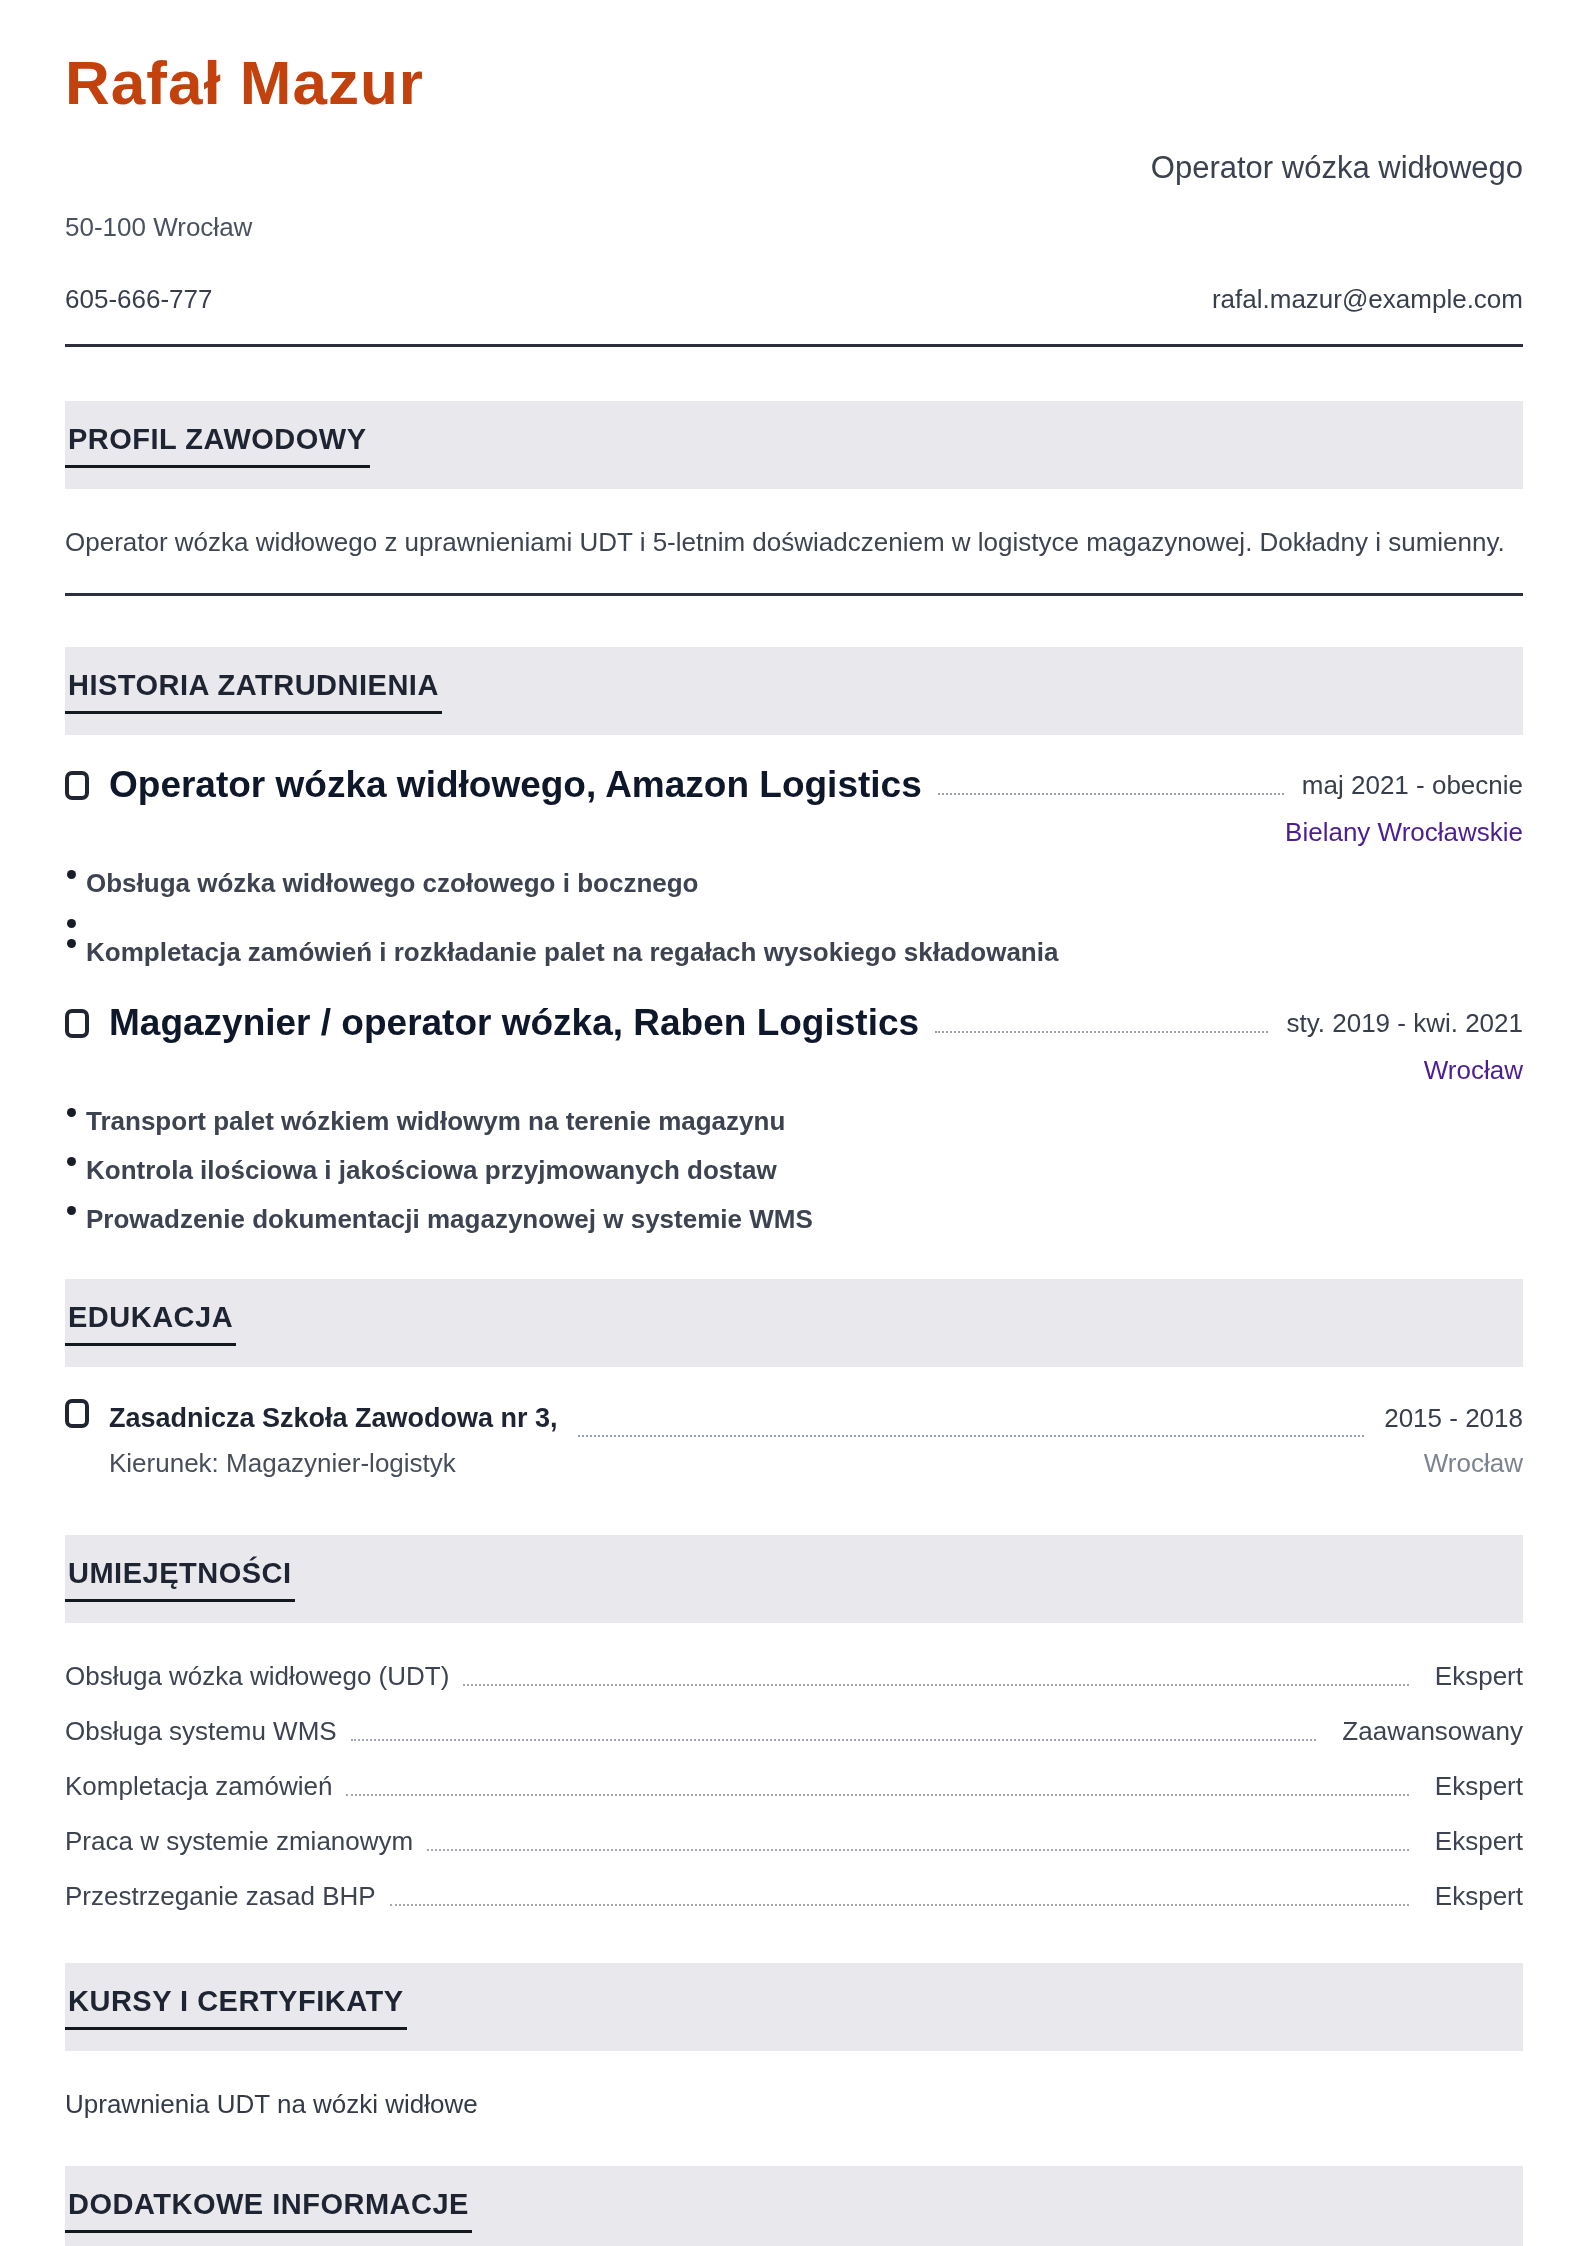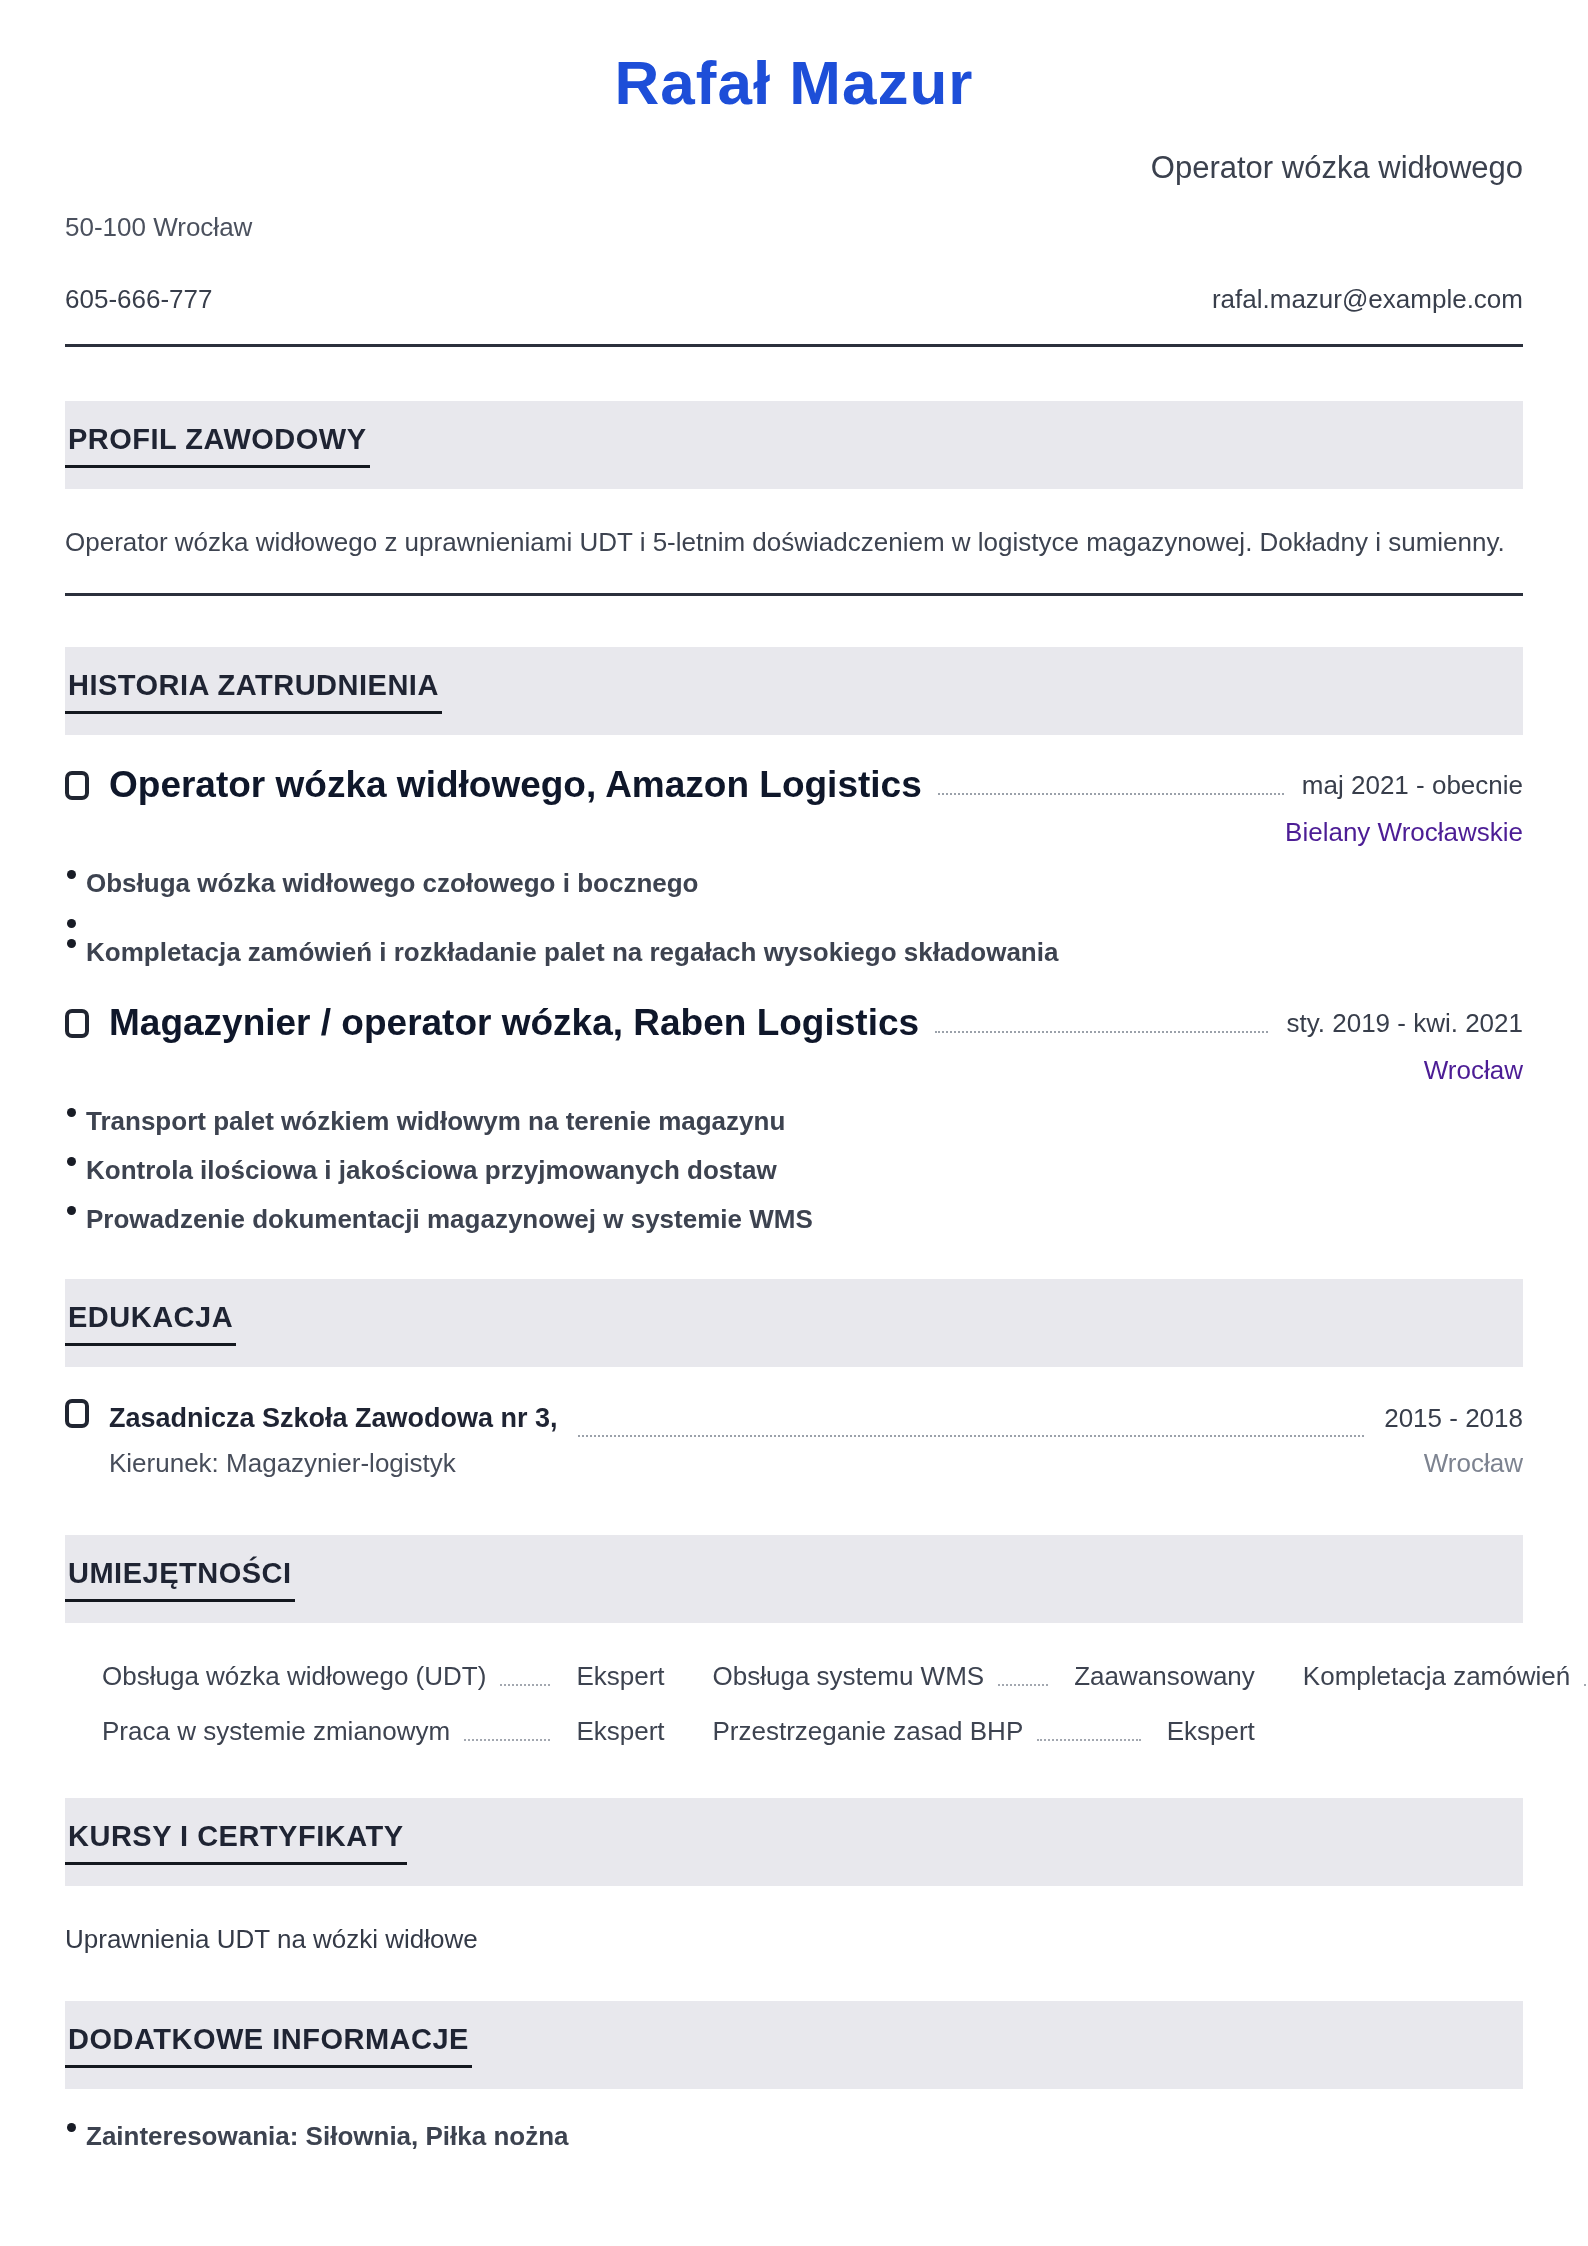--- a/index.html
+++ b/index.html
@@ -5,22 +5,22 @@
   * { margin:0; padding:0; box-sizing:border-box; }
   html,body { background:#ffffff; }
   body {
     width:1588px; height:2246px;
     font-family:"Liberation Sans", sans-serif;
     color:#3d4350;
   }
   .page { width:1588px; height:2246px; padding:0 65px; overflow:hidden; background:#fff; }
 
   
-  .name { margin-top:46px; text-align:center; font-size:62px; line-height:74px;
-          font-weight:700; color:#1d4ed8; letter-spacing:1px; }
+  .name { margin-top:46px; text-align:left; font-size:62px; line-height:74px;
+          font-weight:700; color:#c2410c; letter-spacing:1px; }
   .job-title { margin-top:28px; text-align:right; font-size:31px; line-height:40px; color:#3b414e; }
   .loc-line { margin-top:22px; text-align:left; font-size:26px; line-height:34px; color:#4b515e; }
   .contact-row { margin-top:38px; display:flex; justify-content:space-between;
                  font-size:26px; line-height:34px; color:#383e4b; }
   .rule { border-top:3px solid #2b303c; }
   .rule-1 { margin-top:28px; }
   .rule-2 { margin-top:26px; }
 
   
   .band { margin-top:54px; height:88px; background:#e8e8ed;
@@ -54,22 +54,22 @@
   .edu-left { display:flex; }
   .edu-lines .school { font-size:27px; line-height:38px; font-weight:700; color:#1f2433; white-space:nowrap; }
   .edu-lines .field { margin-top:8px; font-size:26px; line-height:36px; color:#474d5a; }
   .edu-leader { flex:1 1 auto; border-bottom:2px dotted #9ba1aa; margin:0 20px; align-self:center;
                 position:relative; top:-4px; min-width:60px; }
   .edu-right { text-align:right; }
   .edu-right .dates { font-size:26px; line-height:38px; color:#383e4b; white-space:nowrap; }
   .edu-right .loc { margin-top:8px; font-size:26px; line-height:36px; color:#7d8390; }
 
   
-  .skills-grid { margin-top:36px; display:grid; grid-template-columns:1fr 1fr 1fr;
-                 column-gap:48px; row-gap:21px;margin-left:37px; }
+  .skills-grid { margin-top:36px; display:grid; grid-template-columns:1fr;
+                 column-gap:48px; row-gap:21px; }
   .skill-row { display:flex; align-items:flex-end; font-size:26px; line-height:34px; }
   .skill-name { color:#3d4350; white-space:nowrap; }
   .skill-leader { flex:1 1 auto; border-bottom:2px dotted #a3a8b0; margin:0 26px 7px 14px; min-width:50px; }
   .skill-level { color:#3d4350; white-space:nowrap; }
 
   .course-text { margin-top:36px; font-size:26px; line-height:34px; color:#343a47; }
   ul.bullets.additional { margin-top:30px; }
   ul.bullets.additional li { line-height:34px; }
   ul.bullets.additional .dot { margin-top:4px; }
 </style>

